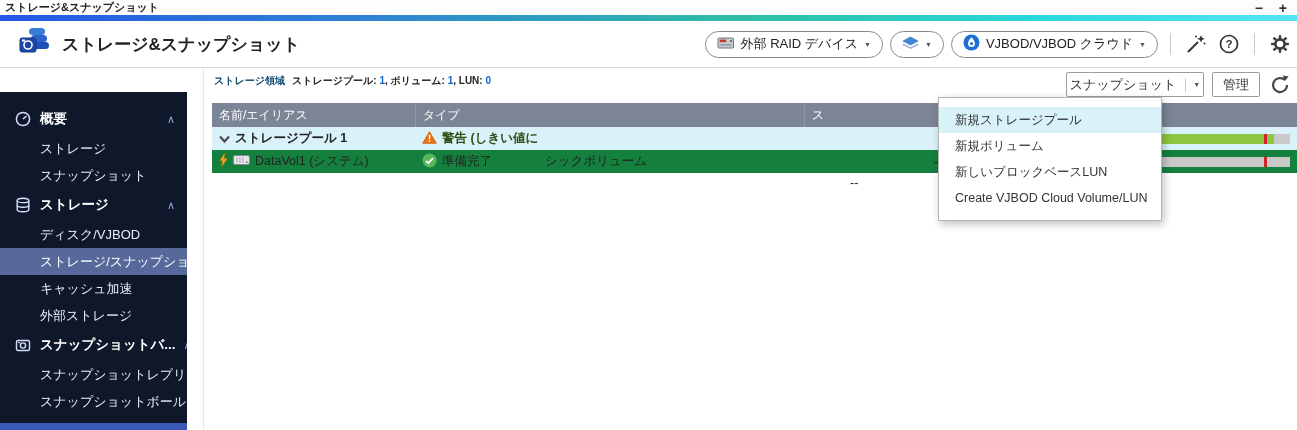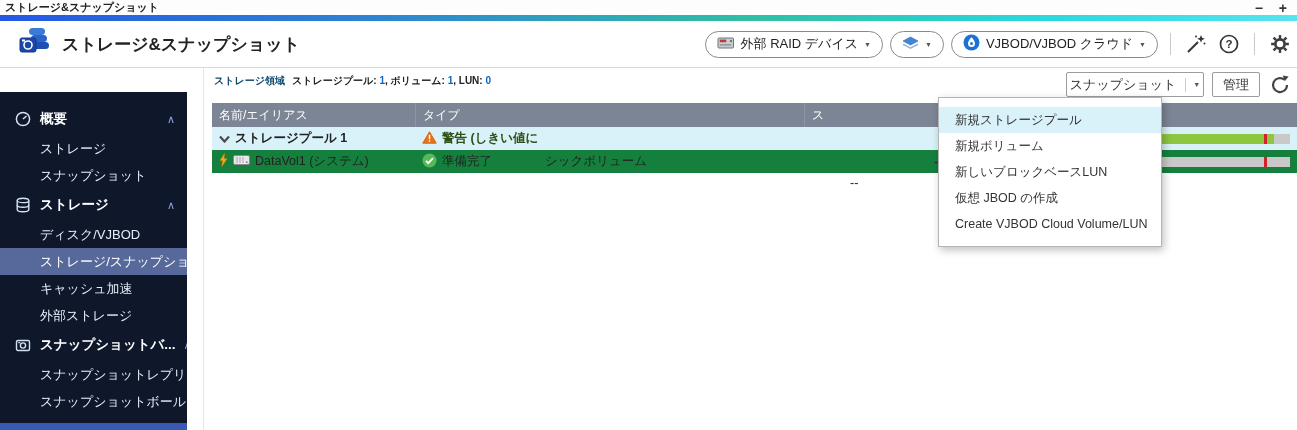--- a/index.html
+++ b/index.html
@@ -342,17 +342,16 @@
         <div class="usagefill" style="width: 0%;"></div>
         <div class="tick" style="left: 80%;"></div>
       </div>
     </div>
   </div>
 
   <div class="create-menu">
     <div class="menu-item selected">新規ストレージプール</div>
     <div class="menu-item">新規ボリューム</div>
     <div class="menu-item">新しいブロックベースLUN</div>
-    <div class="menu-item">仮想 JBOD の作成</div>
     <div class="menu-item">Create VJBOD Cloud Volume/LUN</div>
   </div>
 
 </div>
 
 </body></html>

